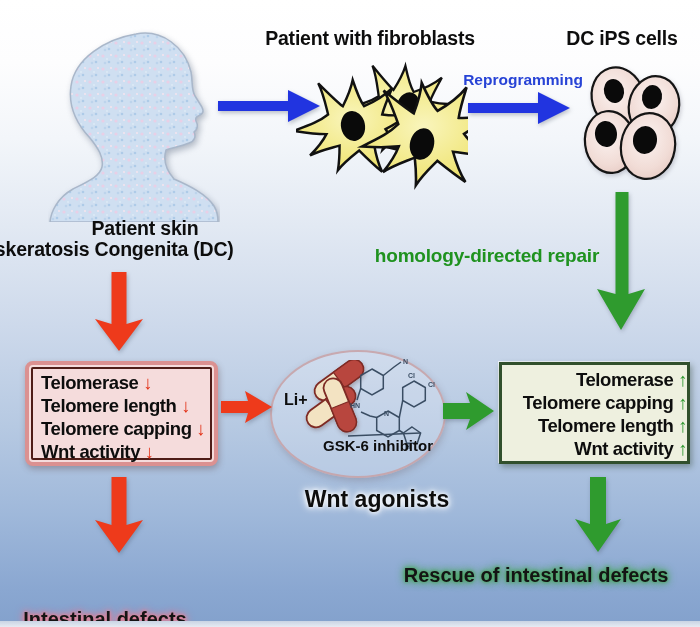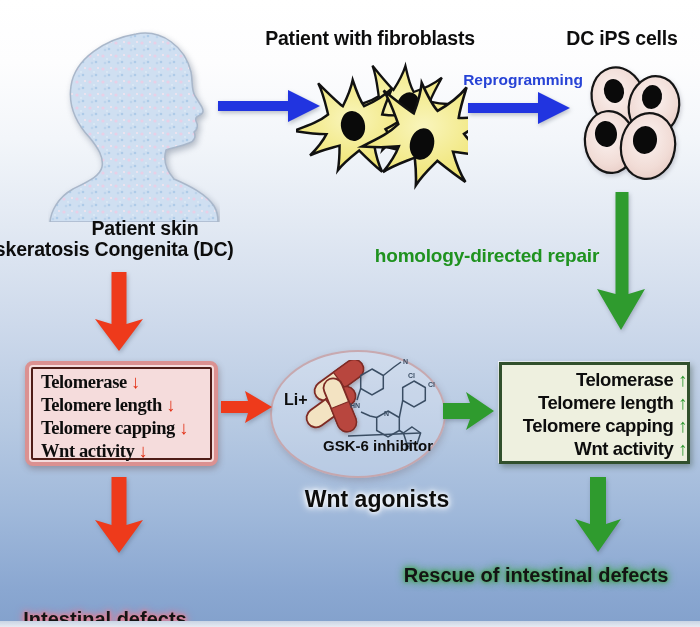--- a/index.html
+++ b/index.html
@@ -11,21 +11,20 @@
   .abs{position:absolute;}
   .bottom-strip{left:0;bottom:0;width:700px;height:6px;background:linear-gradient(180deg,#c9d4e4,#e6ebf3);}
   .ctr{transform:translateX(-50%);white-space:nowrap;}
   .h-label{font-size:19.5px;font-weight:700;color:#0d0d0d;letter-spacing:-0.2px;}
   .blue-label{font-size:15.5px;font-weight:700;color:#2743d6;}
   .crispr{font-size:19px;font-weight:700;color:#1f921f;letter-spacing:-0.2px;}
   .status-box-left{
     left:25px;top:361px;width:193px;height:105px;box-sizing:border-box;
     background:#f5dcdc;border:4px solid #db9191;border-radius:8px;padding:2px;
     box-shadow:1px 3px 6px rgba(90,60,60,.35);
-    font-family:Liberation Serif, serif;
   }
   .status-box-left .inner{width:100%;height:100%;box-sizing:border-box;border:2px solid #4f1d18;border-radius:2px;padding:2px 0 0 8px;}
   .status-box-right{
     left:499px;top:362px;width:191px;height:102px;box-sizing:border-box;
     background:#eef0df;border:3px solid #31502c;padding:3px 0 0 10px;
     box-shadow:2px 3px 6px rgba(40,60,40,.4), -1px -1px 0 rgba(255,255,255,.7);
     text-align:right;
   }
   .row{font-size:18.5px;font-weight:700;color:#0d0d0d;line-height:23px;white-space:nowrap;letter-spacing:-0.4px;}
   .row .arr-down{color:#e22d12;}
@@ -135,22 +134,22 @@
     <div class="inner">
       <div class="row"><span>Telomerase</span> <span class="arr-down">↓</span></div>
       <div class="row"><span>Telomere length</span> <span class="arr-down">↓</span></div>
       <div class="row"><span>Telomere capping</span> <span class="arr-down">↓</span></div>
       <div class="row"><span>Wnt activity</span> <span class="arr-down">↓</span></div>
     </div>
   </div>
 
   <div class="abs status-box-right">
     <div class="row"><span>Telomerase</span> <span class="arr-up">↑</span></div>
+    <div class="row"><span>Telomere capping</span> <span class="arr-up">↑</span></div>
     <div class="row"><span>Telomere length</span> <span class="arr-up">↑</span></div>
-    <div class="row"><span>Telomere capping</span> <span class="arr-up">↑</span></div>
     <div class="row"><span>Wnt activity</span> <span class="arr-up">↑</span></div>
   </div>
 
   <div class="abs wnt-ellipse"></div>
   <div class="abs li-label" style="left: 284px; top: 391px;">Li+</div>
 
   <svg class="abs" style="left:300px;top:360px;" width="72" height="92" viewBox="0 0 72 92">
     <defs>
       <g id="cap">
         <rect x="-28" y="-9.5" width="56" height="19" rx="9.5" fill="#f3e3c2" stroke="#7e2a24" stroke-width="1.8"></rect>

